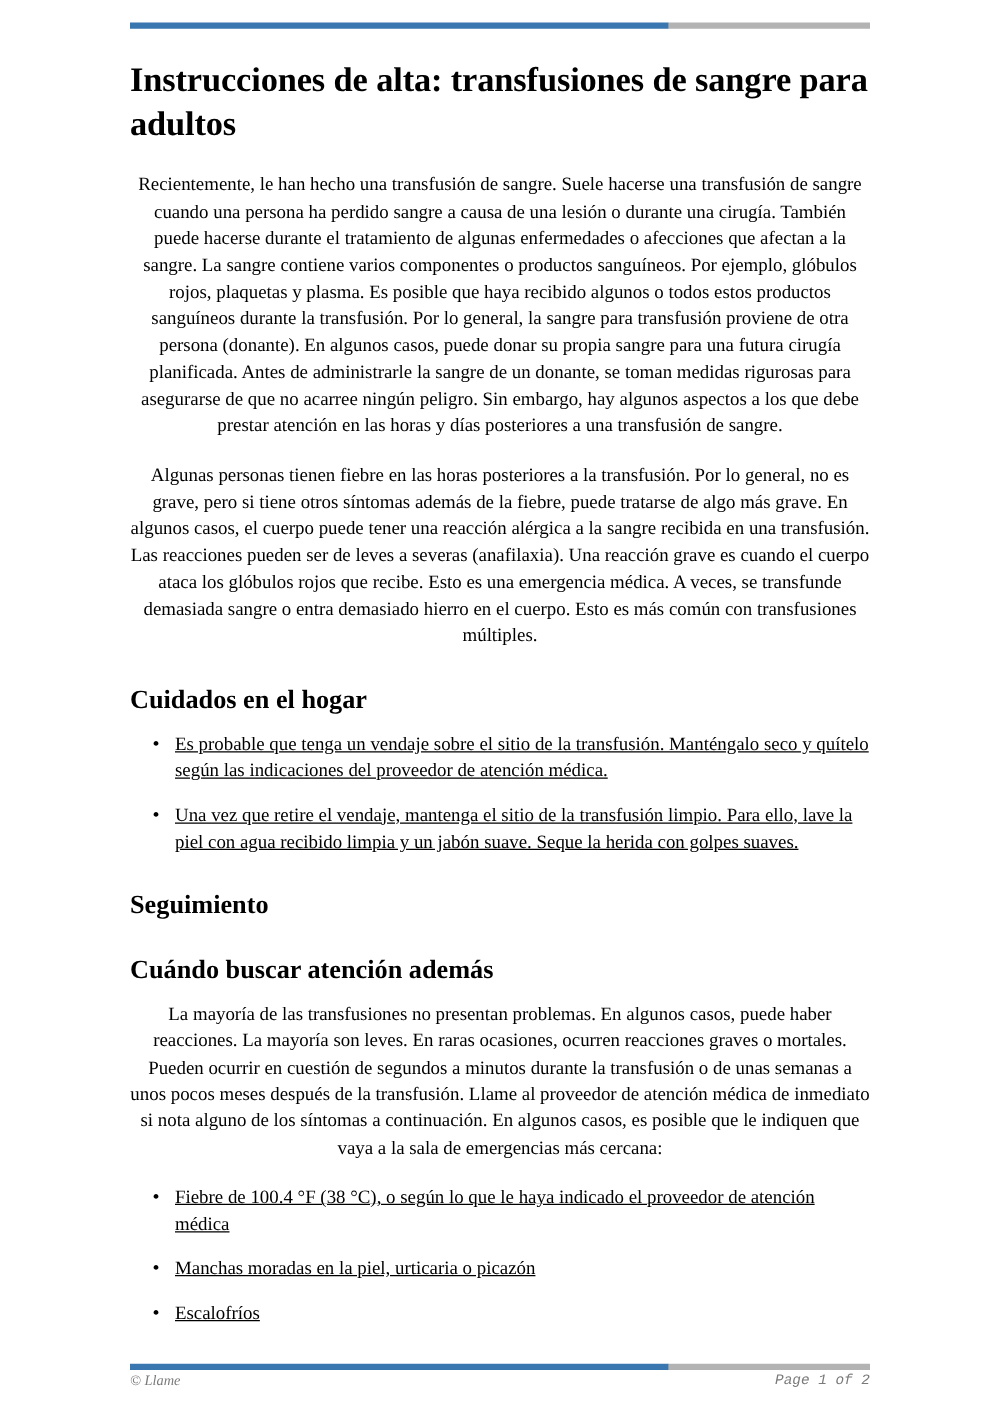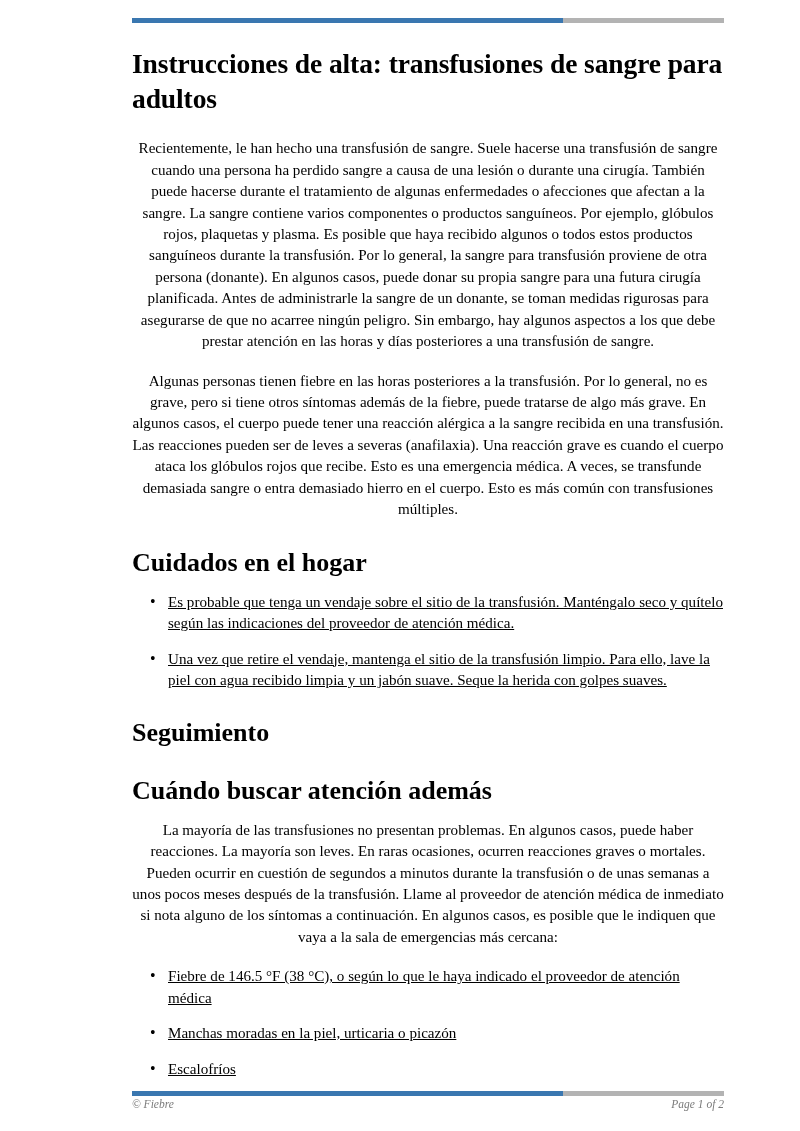--- a/index.html
+++ b/index.html
@@ -13,21 +13,20 @@
     font-family: "Liberation Serif", serif;
     color: #000000;
     position: relative;
     overflow: hidden;
   }
   .page {
     position: relative;
     width: 728px;
     height: 1131px;
     box-sizing: border-box;
-    margin-left: 28px;
   }
   
   .top-rule {
     position: absolute;
     left: 104px;
     top: 18px;
     width: 592px;
     height: 5px;
     display: flex;
   }
@@ -57,21 +56,21 @@
     margin: 0 0 22px 0;
     letter-spacing: -0.1px;
   }
   p.para {
     font-size: 15.1px;
     line-height: 1.42;
     margin: 0 0 18px 0;
     text-align: center;
   }
   h2.section {
-    font-size: 26px;
+    font-size: 21px;
     font-weight: bold;
     margin: 26px 0 14px 0;
     line-height: 1.2;
   }
   ul.bullets {
     margin: 0 0 16px 0;
     padding-left: 34px;
     list-style: none;
     text-decoration: underline;
   }
@@ -109,20 +108,21 @@
     justify-content: space-between;
     align-items: center;
     font-size: 11.5px;
     color: #7a7a7a;
   }
   .footer .copyright {
     font-style: italic;
   }
   .footer .pagenum {
     font-style: italic;
+    font-family: Liberation Mono, monospace;
   }
 </style>
 </head>
 <body>
 
 <div class="page">
 
   <div class="top-rule">
     <div class="rule-blue"></div>
     <div class="rule-gray"></div>
@@ -139,30 +139,30 @@
     <ul class="bullets">
       <li>Es probable que tenga un vendaje sobre el sitio de la transfusión. Manténgalo seco y quítelo según las indicaciones del proveedor de atención médica.</li>
       <li>Una vez que retire el vendaje, mantenga el sitio de la transfusión limpio. Para ello, lave la piel con agua recibido limpia y un jabón suave. Seque la herida con golpes suaves.</li>
     </ul>
 
     <h2 class="section">Seguimiento</h2>
 
     <h2 class="section">Cuándo buscar atención además</h2>
     <p class="para">La mayoría de las transfusiones no presentan problemas. En algunos casos, puede haber reacciones. La mayoría son leves. En raras ocasiones, ocurren reacciones graves o mortales. Pueden ocurrir en cuestión de segundos a minutos durante la transfusión o de unas semanas a unos pocos meses después de la transfusión. Llame al proveedor de atención médica de inmediato si nota alguno de los síntomas a continuación. En algunos casos, es posible que le indiquen que vaya a la sala de emergencias más cercana:</p>
     <ul class="bullets">
-      <li>Fiebre de 146.5 °F (38 °C), o según lo que le haya indicado el proveedor de atención médica</li>
+      <li>Fiebre de 100.4 °F (38 °C), o según lo que le haya indicado el proveedor de atención médica</li>
       <li>Manchas moradas en la piel, urticaria o picazón</li>
       <li>Escalofríos</li>
     </ul>
 
   </div>
 
   <div class="bottom-rule">
     <div class="rule-blue"></div>
     <div class="rule-gray"></div>
   </div>
 
   <div class="footer">
-    <span class="copyright">© Fiebre</span>
+    <span class="copyright">© Llame</span>
     <span class="pagenum">Page 1 of 2</span>
   </div>
 
 </div>
 
 </body></html>

